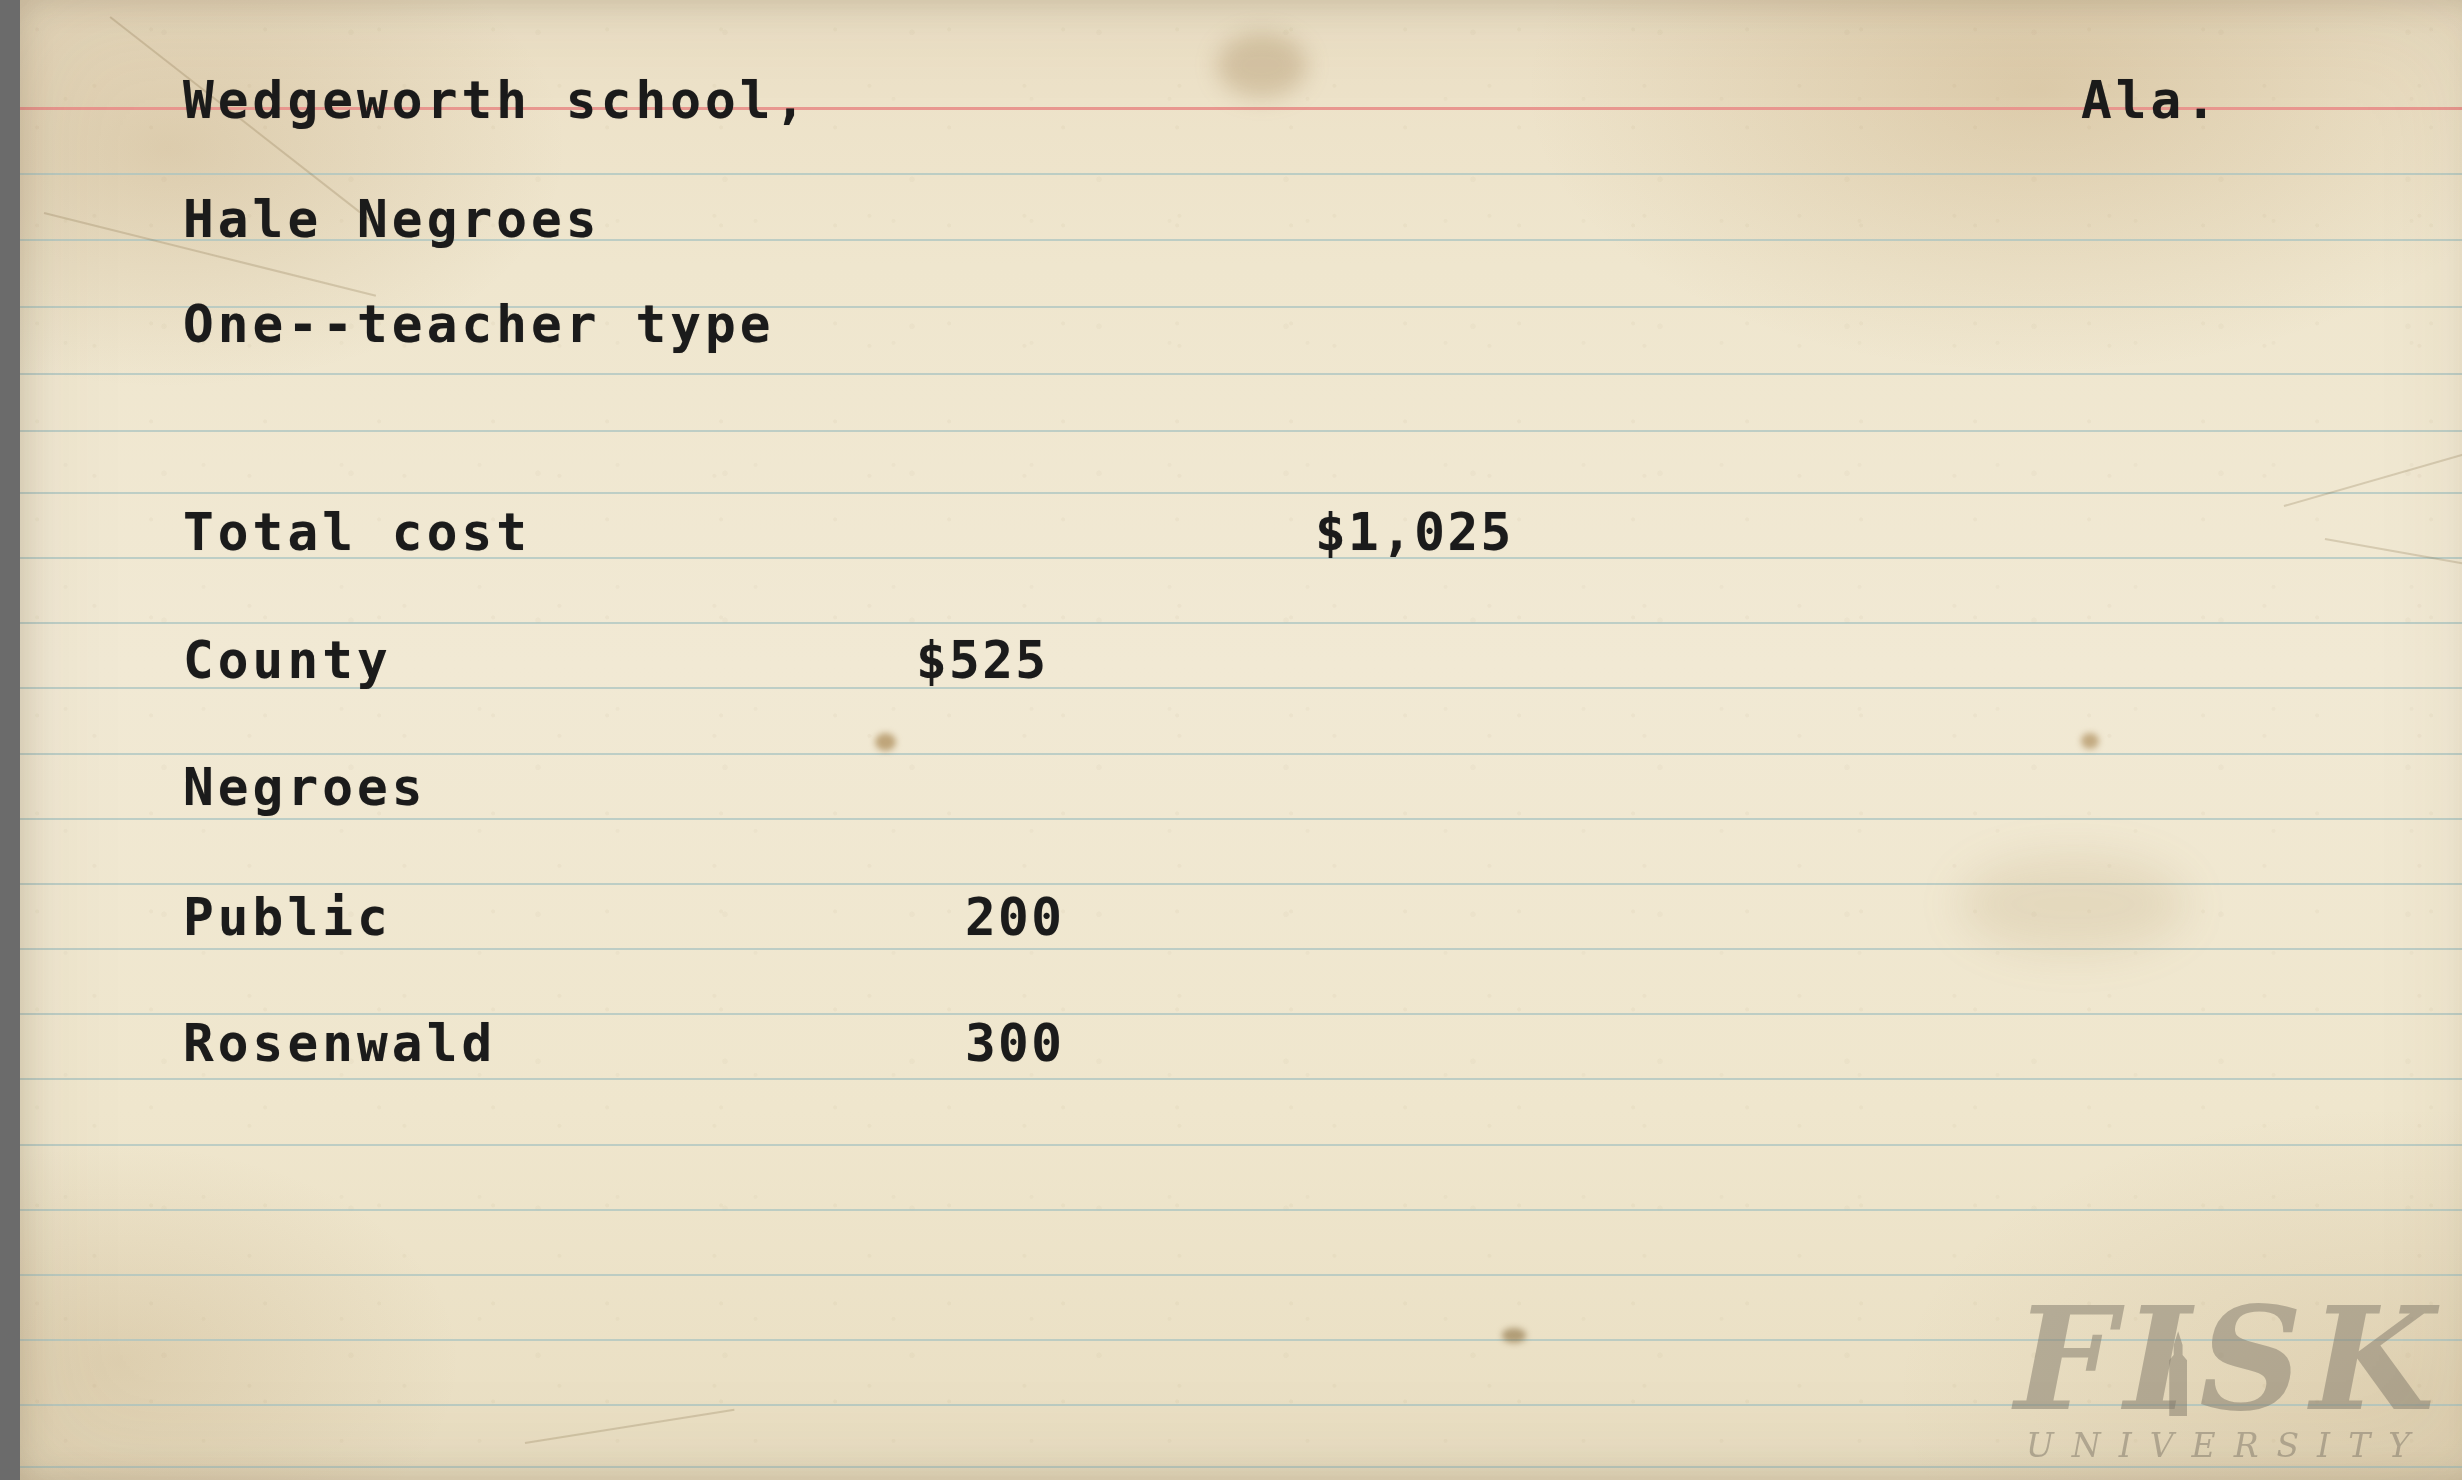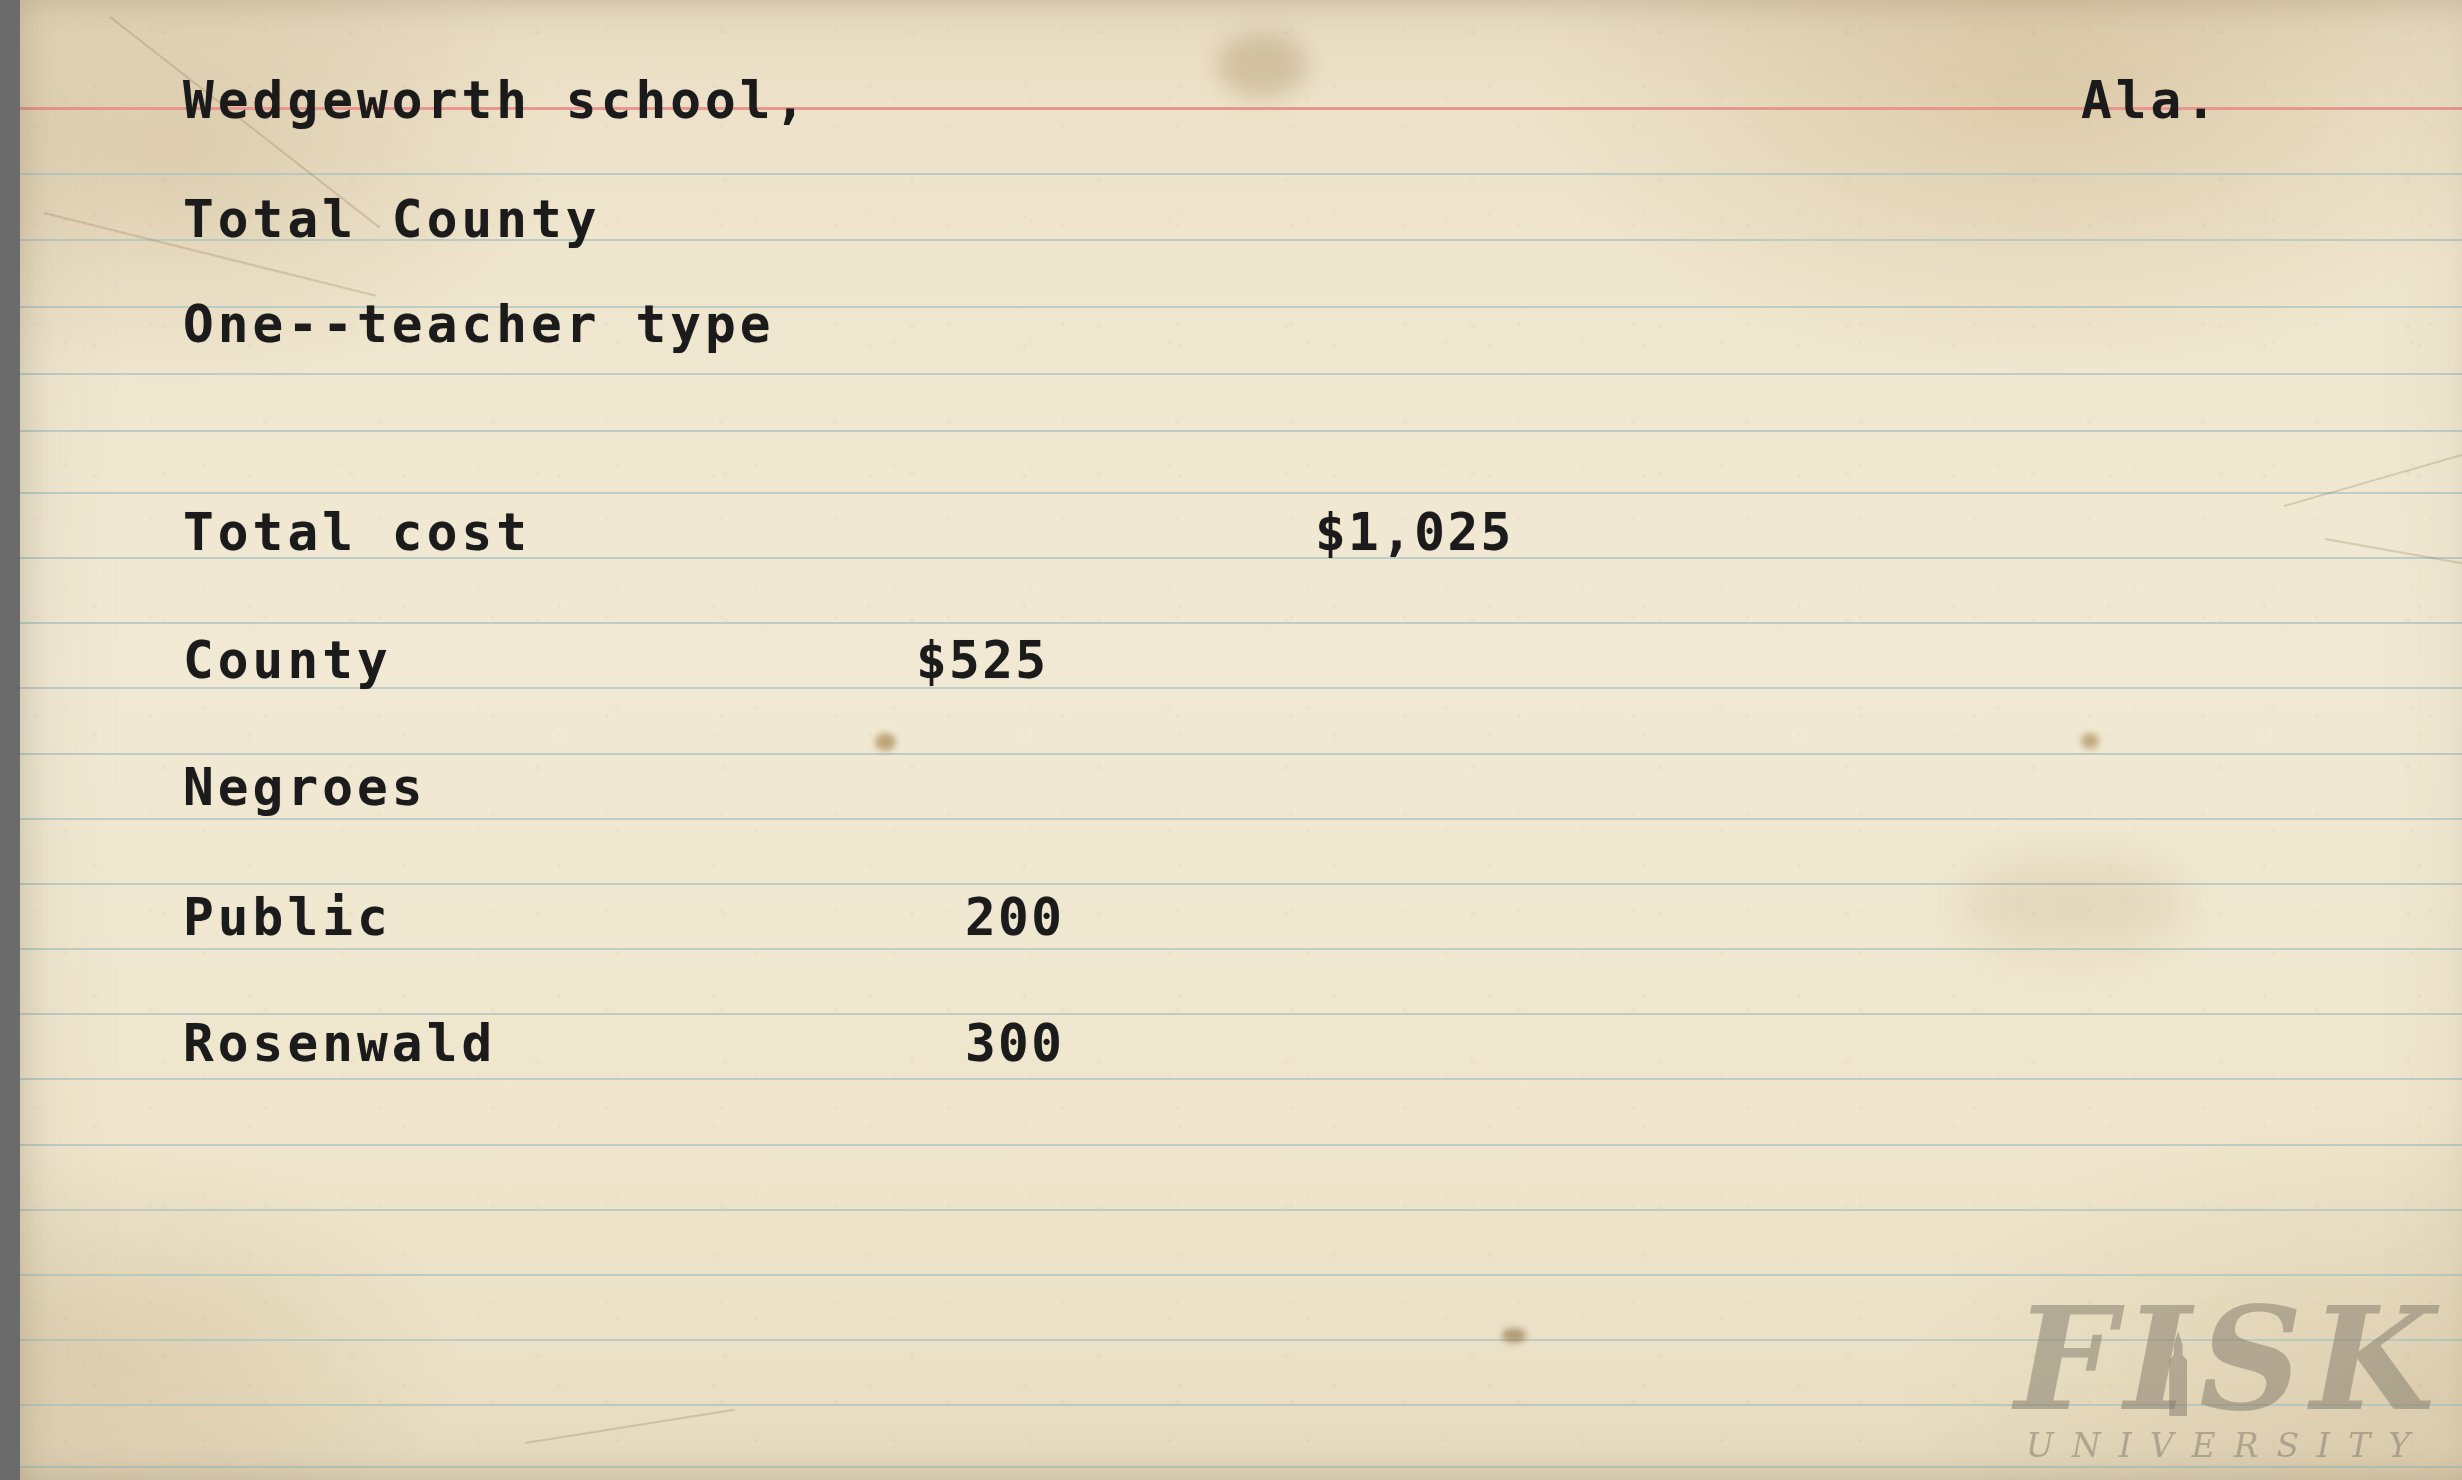--- a/index.html
+++ b/index.html
@@ -166,21 +166,21 @@
 
   <div class="blemish" style="left:1197px; top:33px; width:90px; height:65px; background:rgba(140,105,50,0.25); filter:blur(11.4px);"></div>
   <div class="blemish" style="left:855px; top:733px; width:21px; height:18px; background:rgba(150,110,50,0.55); filter:blur(3.3px);"></div>
   <div class="blemish" style="left:2061px; top:733px; width:18px; height:16.3px; background:rgba(150,110,50,0.5); filter:blur(3.3px);"></div>
   <div class="blemish" style="left:1482px; top:1328px; width:24.4px; height:14.7px; background:rgba(120,90,40,0.5); filter:blur(3.3px);"></div>
   <div class="blemish" style="left:1939px; top:855px; width:228px; height:98px; background:rgba(150,115,60,0.12); filter:blur(21px);"></div>
 
   <div class="line" style="left:163px; top:130px; transform:translateY(-100%);">Wedgeworth school,</div>
   <div class="line" style="left:2061px; top:130px; transform:translateY(-100%);">Ala.</div>
 
-  <div class="line" style="left:163px; top:190px;">Total County</div>
+  <div class="line" style="left:163px; top:190px;">Hale Negroes</div>
   <div class="line" style="left:163px; top:295px;">One--teacher type</div>
 
   <div class="line" style="left:163px; top:503px;">Total cost</div>
   <div class="line amt" style="left:1295px; top:503px;text-align:center;">$1,025</div>
 
   <div class="line" style="left:163px; top:631px;">County</div>
   <div class="line amt" style="left:896px; top:631px;">$525</div>
 
   <div class="line" style="left:163px; top:758px;">Negroes</div>
   <div class="line amt" style="left:896px; top:758px;"></div>

